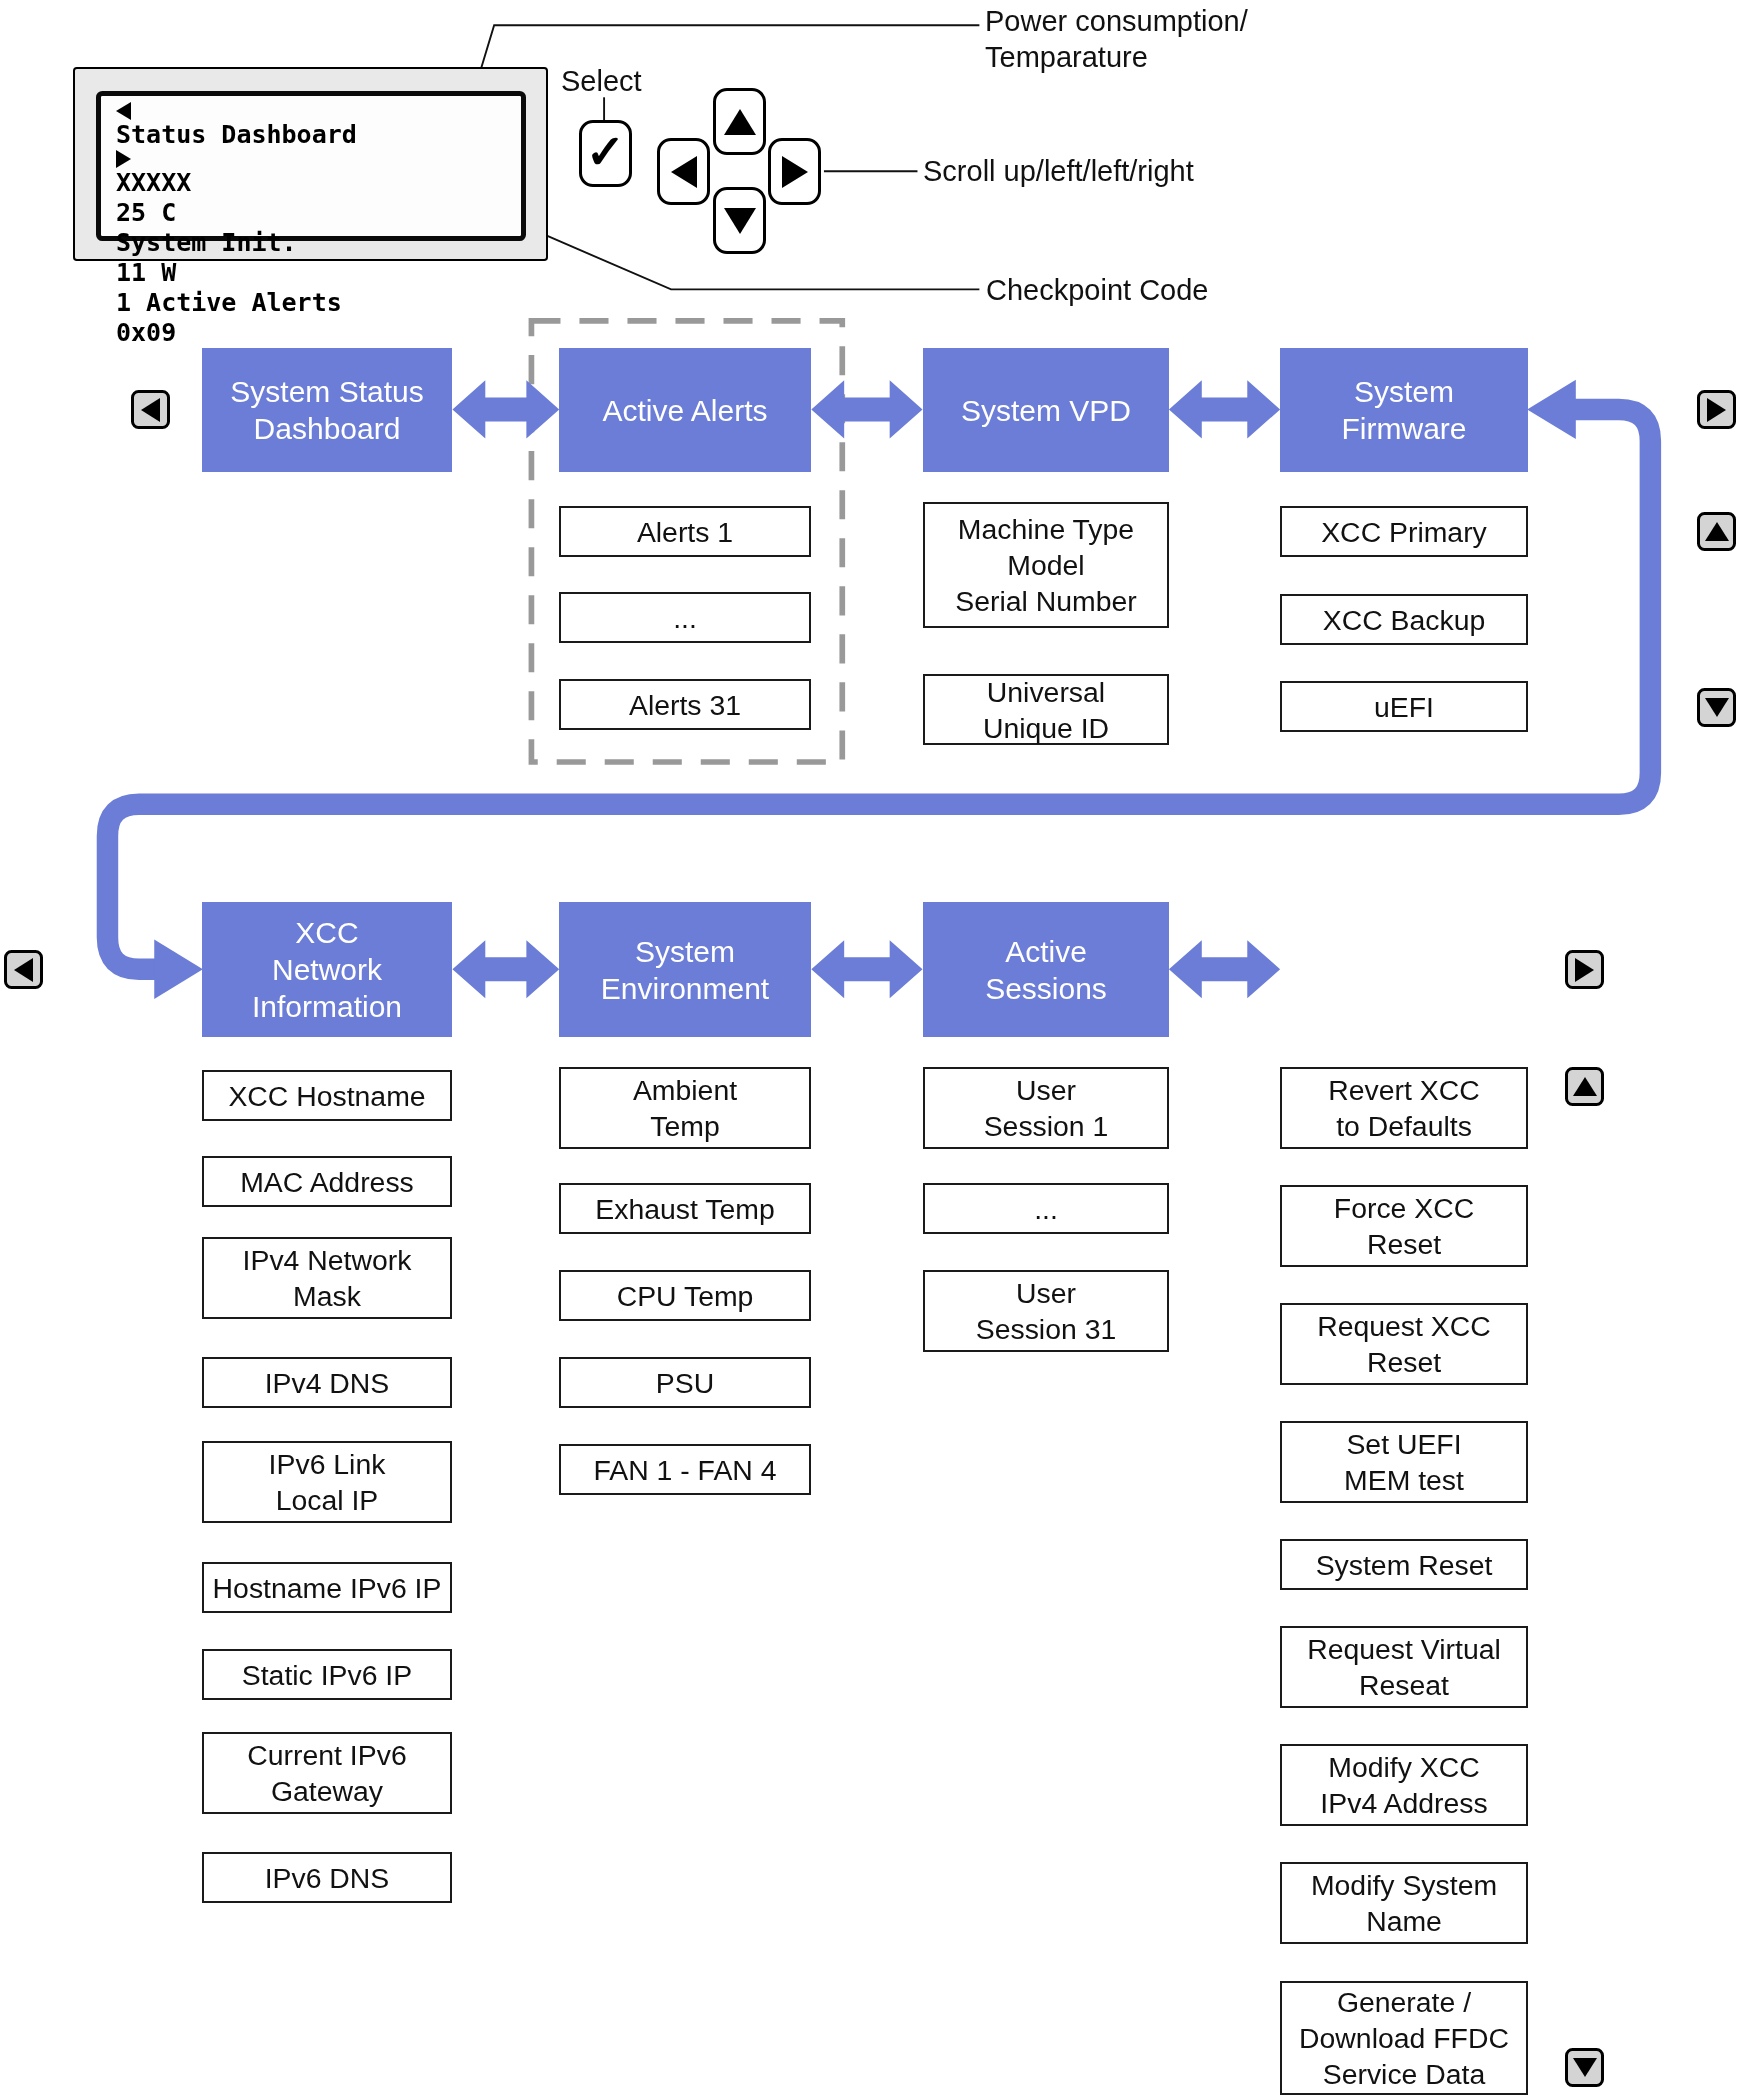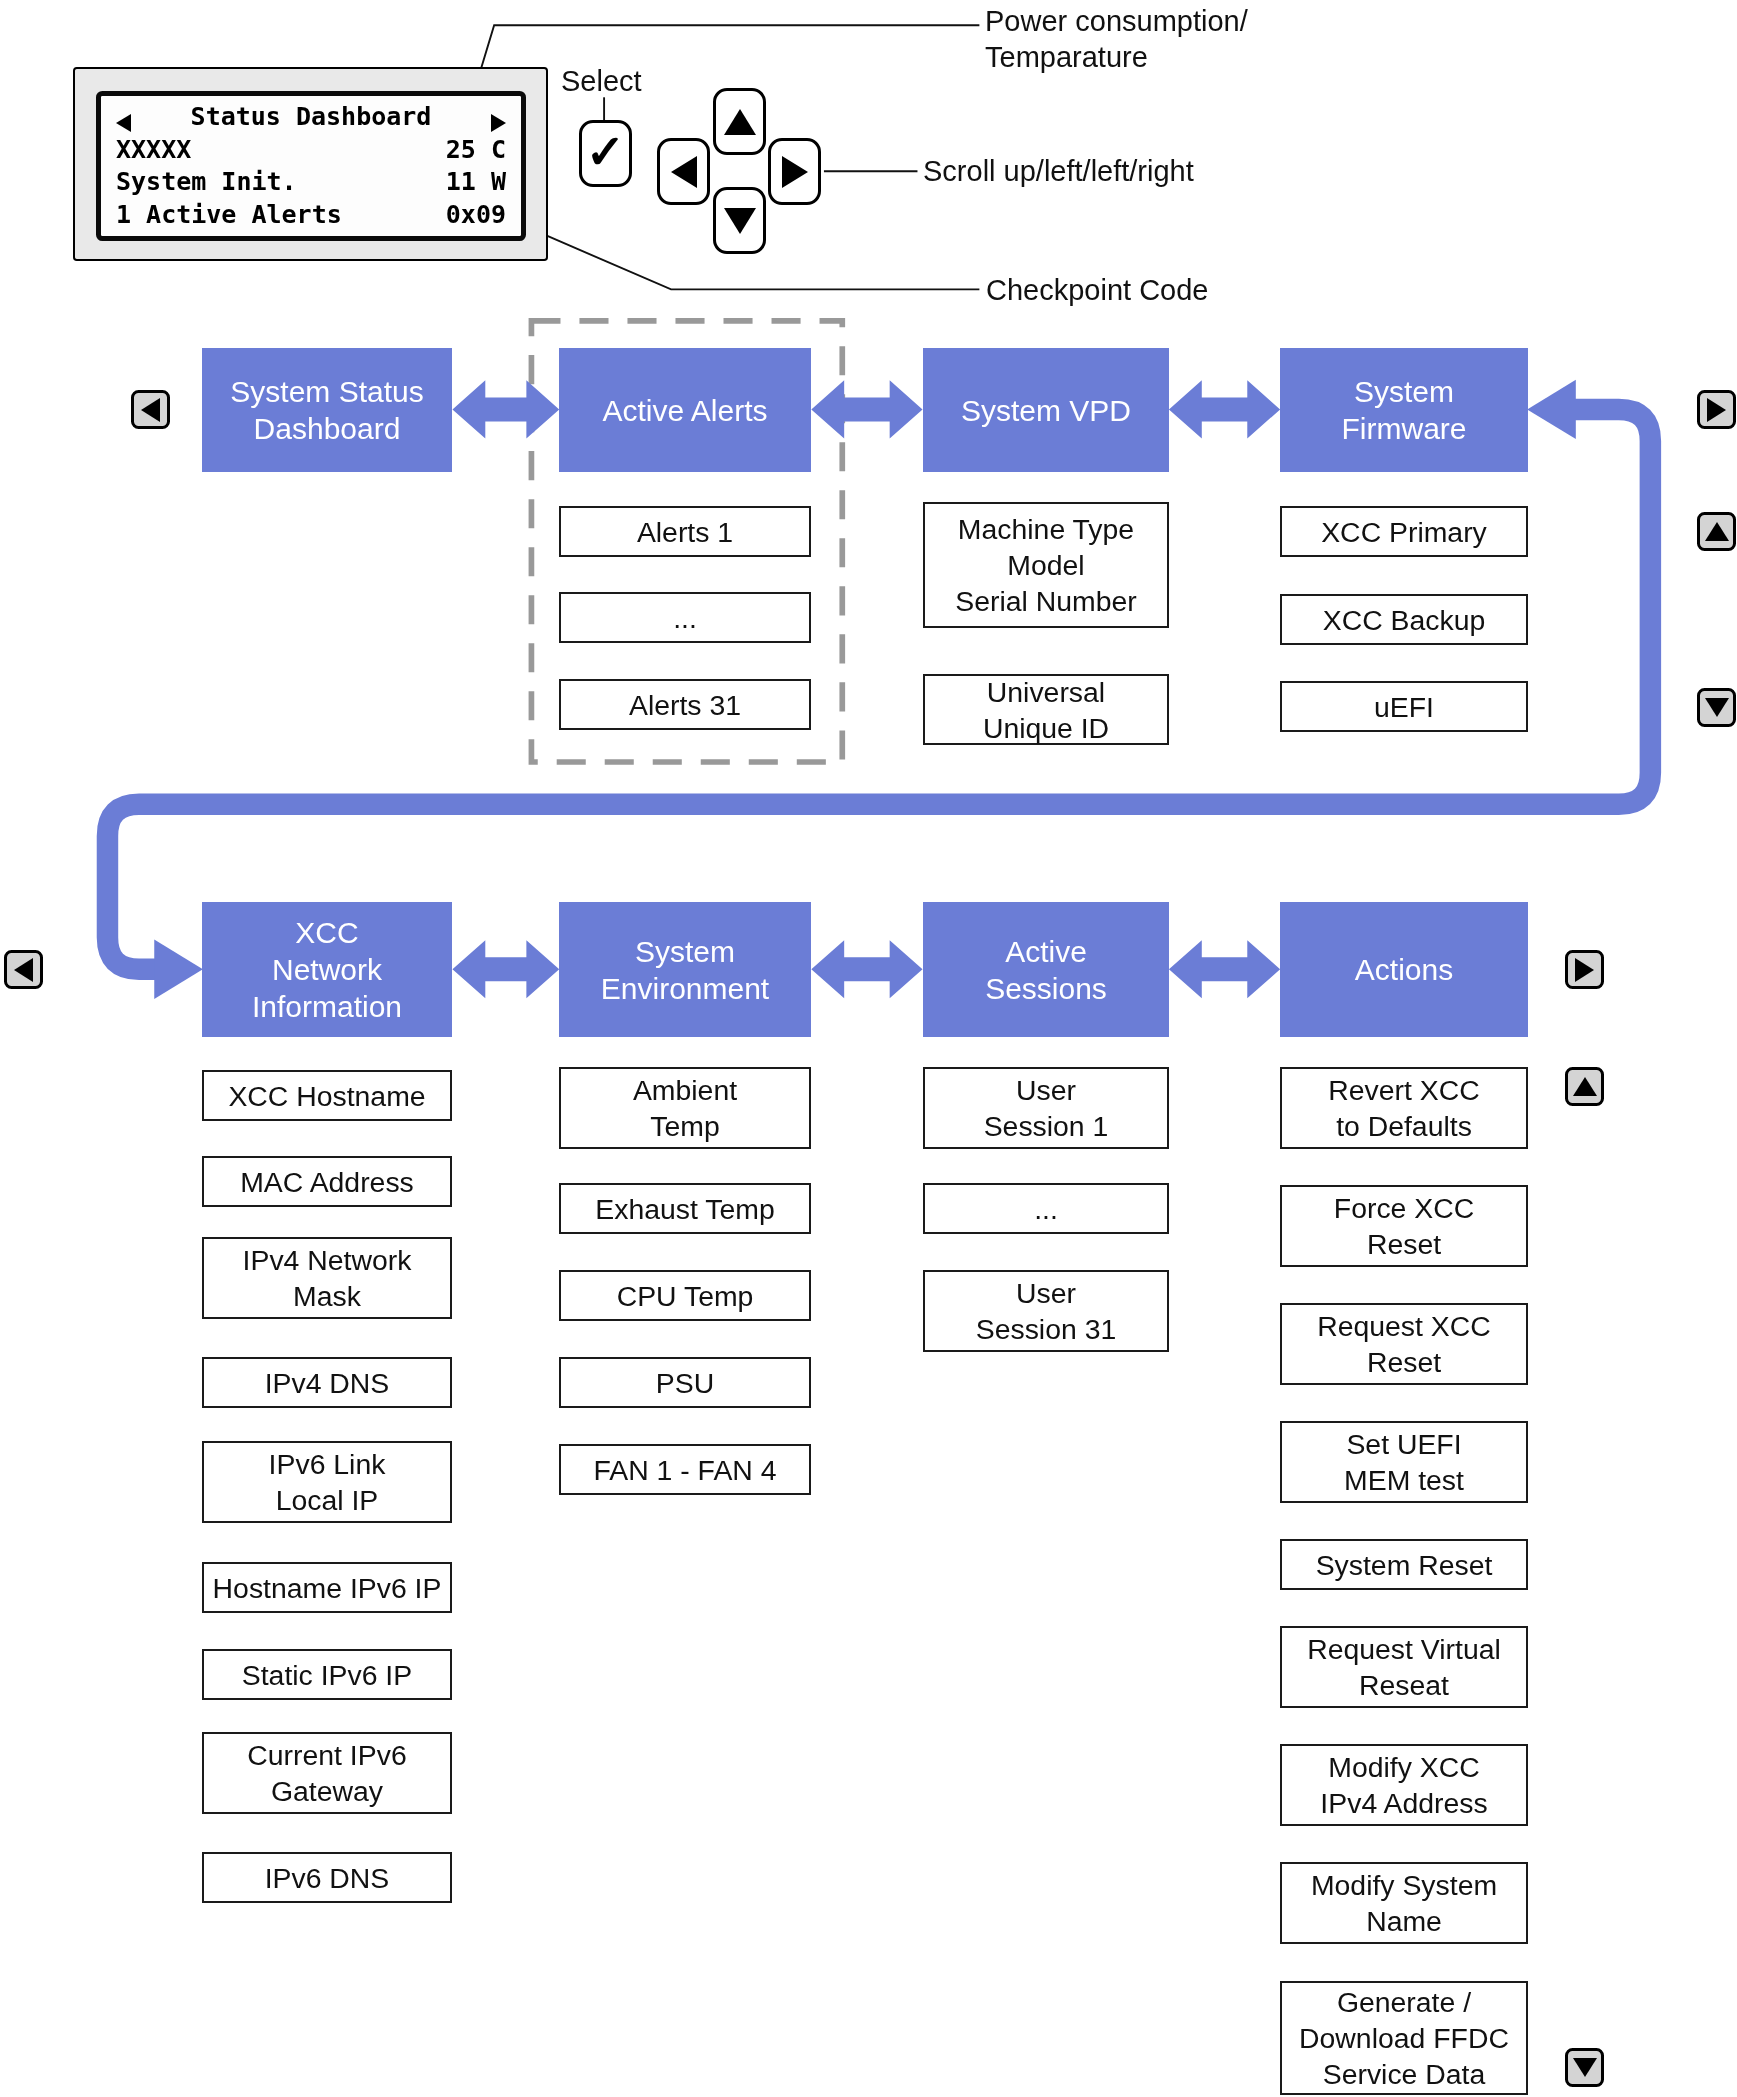--- a/index.html
+++ b/index.html
@@ -48,21 +48,21 @@
 
   .check{font-size:47px;font-weight:bold;color:#000;transform:translateY(-2.5px);}
 
   
   .lcd-outer{position:absolute;left:73px;top:67px;width:475px;height:194px;background:#e9e9e9;
              border:2.5px solid #000;border-radius:3.8px;box-sizing:border-box;}
   .lcd-inner{position:absolute;left:96px;top:91px;width:430px;height:150px;background:#fdfdfd;
              border:5.7px solid #0a0a0a;border-radius:6.3px;box-sizing:border-box;
              display:flex;flex-direction:column;justify-content:space-between;padding:6.3px 15px;
              font-family:"DejaVu Sans Mono",monospace;font-weight:bold;font-size:25px;color:#000;}
-  .lcd-row{display:flex;justify-content:space-between;align-items:flex-end;line-height:30px;}
+  .lcd-row{display:flex;justify-content:space-between;align-items:flex-start;line-height:30px;flex-direction:column;}
 </style>
 </head>
 <body>
 
 <div class="canvas">
 
   <svg width="1737" height="2097" viewBox="0 0 2749 3319">
 
     <g stroke="#b9b9b9" stroke-width="3">
       <line x1="121" y1="111" x2="156" y2="148"></line>
@@ -161,21 +161,20 @@
   <div class="item c4 pre" style="top:594px;height:51px;">XCC Backup</div>
   <div class="item c4 pre" style="top:681px;height:51px;">uEFI</div>
 
   <div class="hdr c1 pre" style="top:902px;height:135px;">XCC
 Network
 Information</div>
   <div class="hdr c2 pre" style="top:902px;height:135px;">System
 Environment</div>
   <div class="hdr c3 pre" style="top:902px;height:135px;">Active
 Sessions</div>
-  <div class="hdr c4 pre" style="top:902px;height:135px;">Actions</div>
 
   <div class="item c1 pre" style="top:1070px;height:51px;">XCC Hostname</div>
   <div class="item c1 pre" style="top:1156px;height:51px;">MAC Address</div>
   <div class="item c1 pre" style="top:1237px;height:82px;">IPv4 Network
 Mask</div>
   <div class="item c1 pre" style="top:1357px;height:51px;">IPv4 DNS</div>
   <div class="item c1 pre" style="top:1441px;height:82px;">IPv6 Link
 Local IP</div>
   <div class="item c1 pre" style="top:1562px;height:51px;">Hostname IPv6 IP</div>
   <div class="item c1 pre" style="top:1649px;height:51px;">Static IPv6 IP</div>

